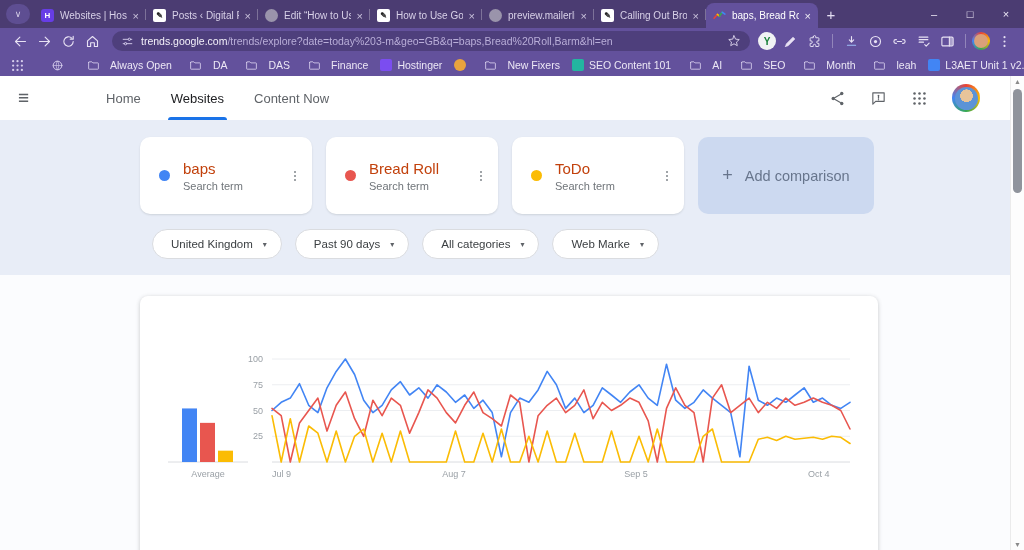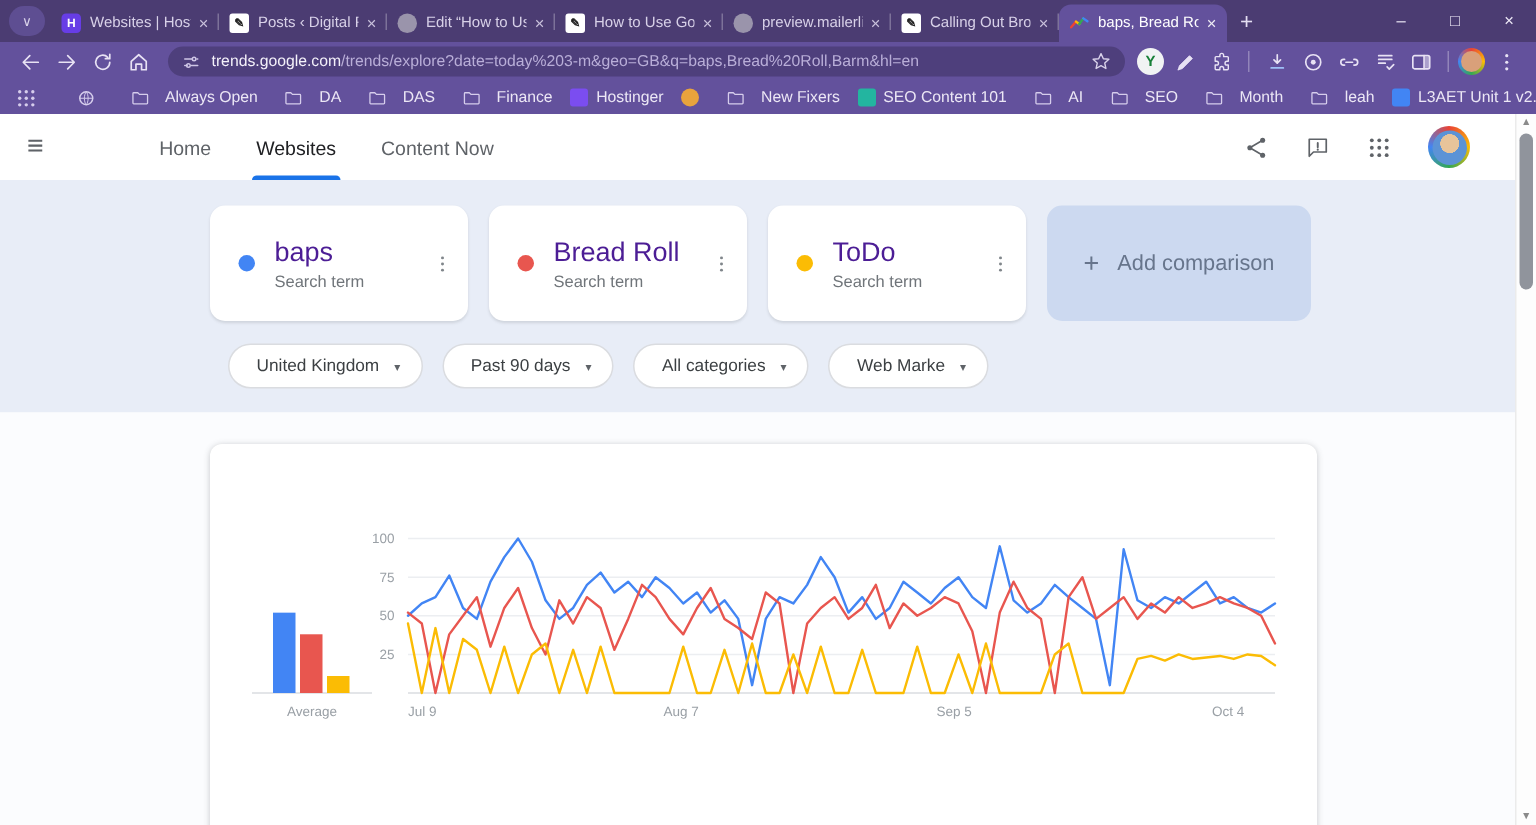--- a/index.html
+++ b/index.html
@@ -65,21 +65,21 @@
   .gt-actions .hi svg { width:17px; height:17px; }
   .avatar-lg { width:28px; height:28px; border-radius:50%; background:conic-gradient(#ea4335,#fbbc04,#34a853,#4285f4,#ea4335); display:flex; align-items:center; justify-content:center; }
   .avatar-lg i { width:23px; height:23px; border-radius:50%; background:radial-gradient(circle at 50% 38%, #e8c49a 0 34%, #5c93d6 35%); display:block; }
 
   .band { background:#e8edf7; padding:17px 0 16px 140px; }
   .cards { display:flex; gap:14px; }
   .term-card { width:172px; height:77px; background:#fff; border-radius:10px; box-shadow:0 1px 2px rgba(60,64,67,.15);
     display:flex; align-items:center; }
   .term-dot { width:11px; height:11px; border-radius:50%; margin:0 13px 0 19px; flex:0 0 11px; }
   .term-text { flex:1; min-width:0; }
-  .term-name { font-size:18px; color:#4c1d95; }
+  .term-name { font-size:15px; color:#c2410c; }
   .term-type { font-size:11px; color:#70757a; margin-top:3px; }
   .term-kebab { color:#80868b; padding:0 10px; font-size:13px; }
   .term-kebab svg { width:14px; height:14px; }
   .add-card { width:176px; height:77px; background:#ccd9f0; border-radius:10px; display:flex; align-items:center; justify-content:center; gap:12px; color:#67758c; font-size:14.5px; }
   .add-card .plus { font-size:18px; color:#67758c; }
 
   .filters { display:flex; gap:13px; margin:15px 0 0 12px; }
   .pill { height:30px; background:#fff; border:1px solid #dadce0; border-radius:16px; display:flex; align-items:center; padding:0 14px 0 18px; font-size:11.5px; color:#3c4043; gap:10px; }
   .pill .caret { font-size:8px; color:#5f6368; }
 

